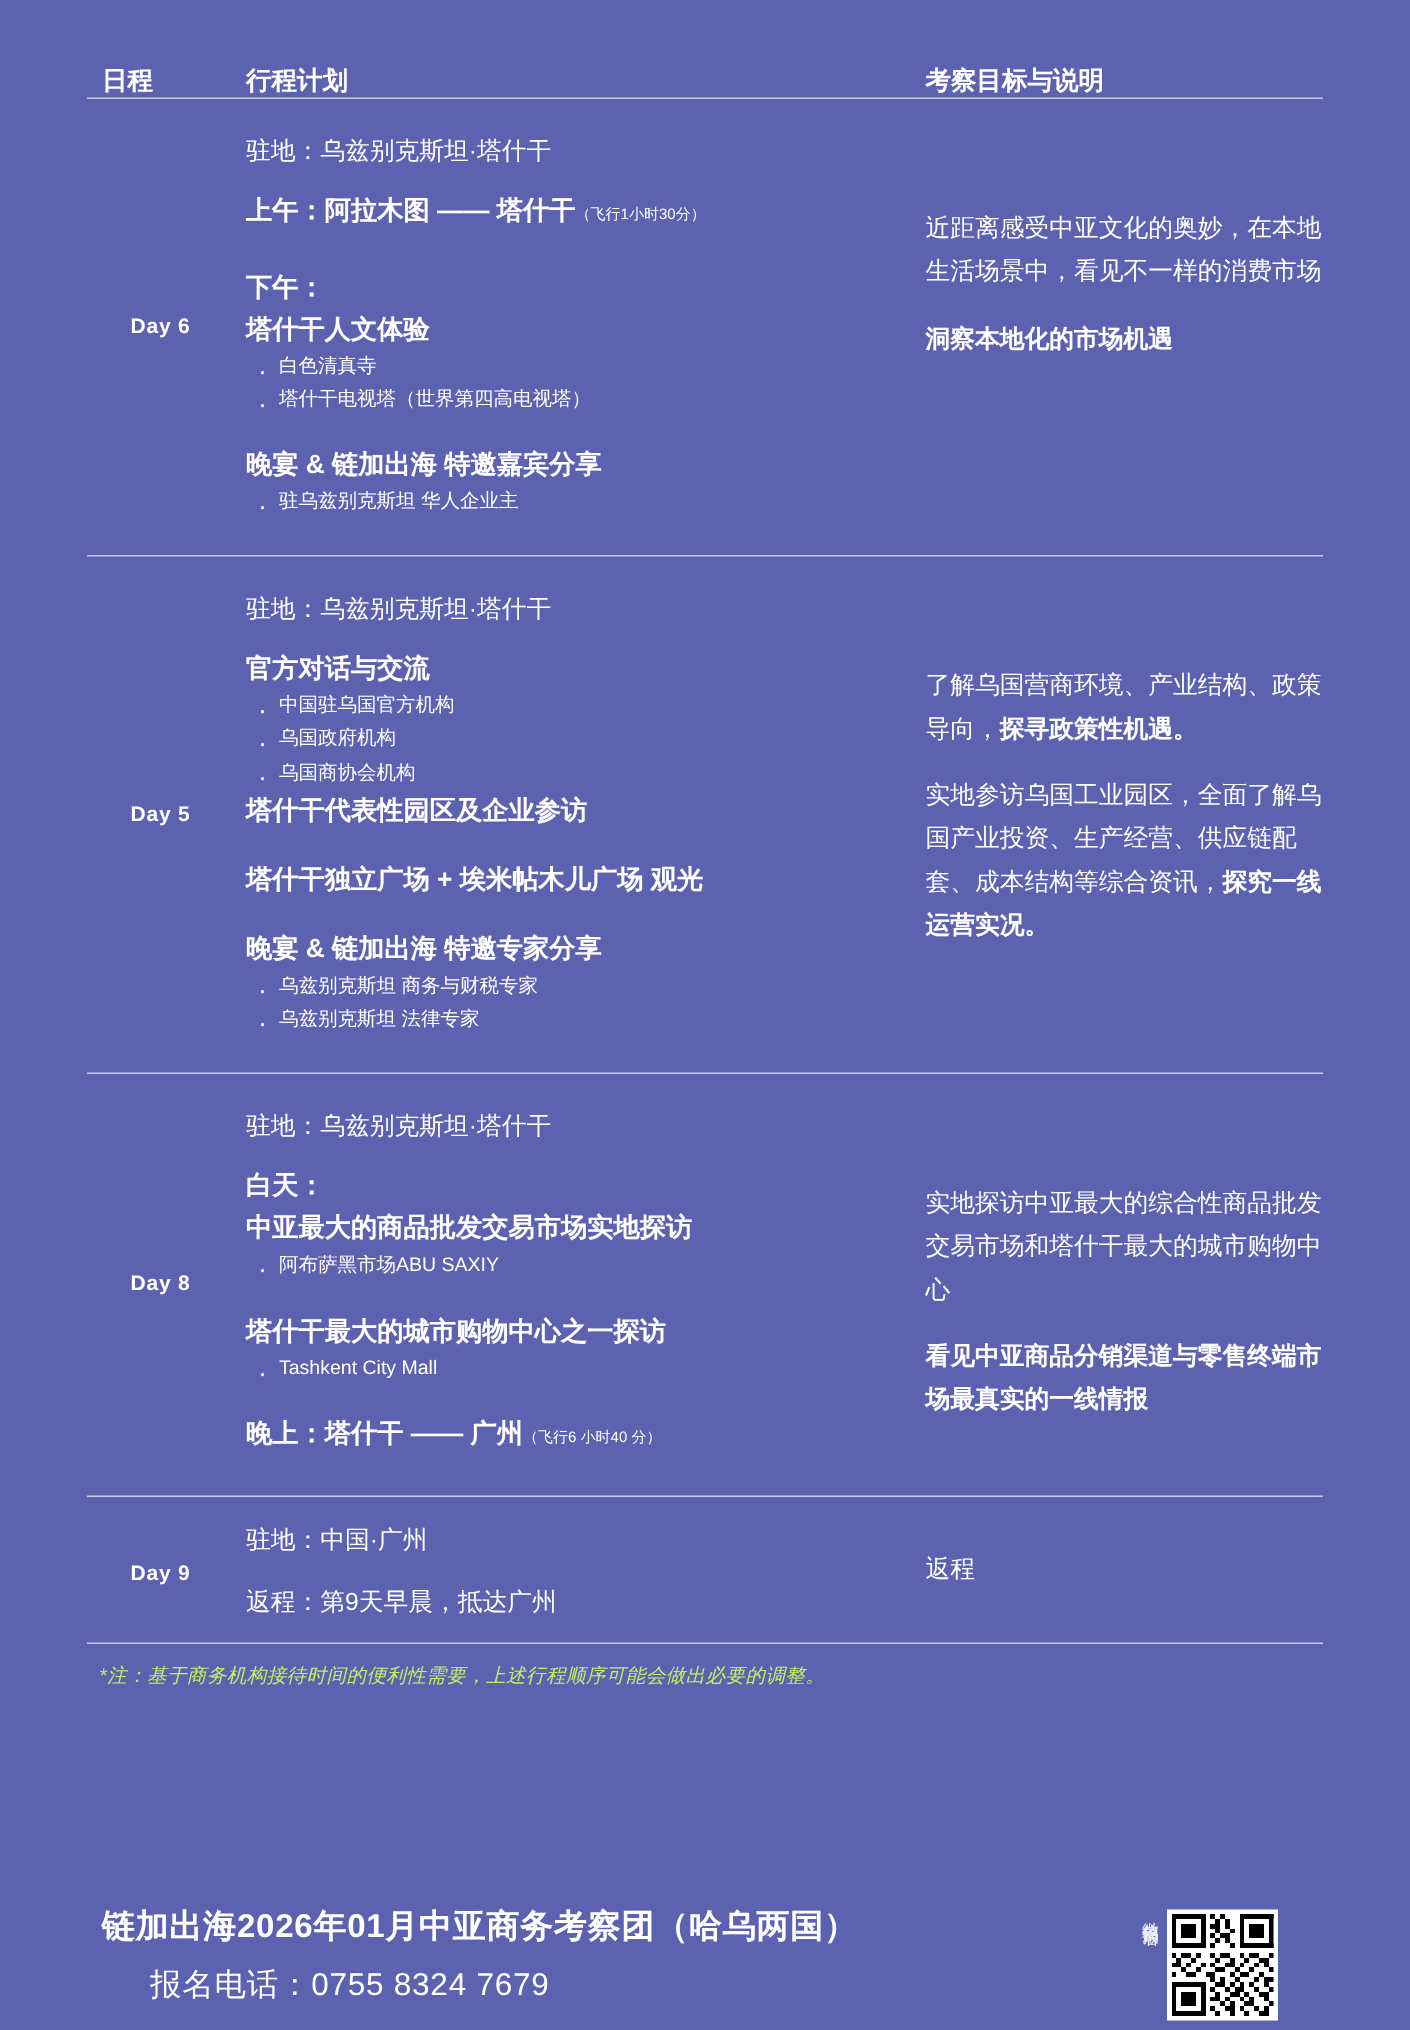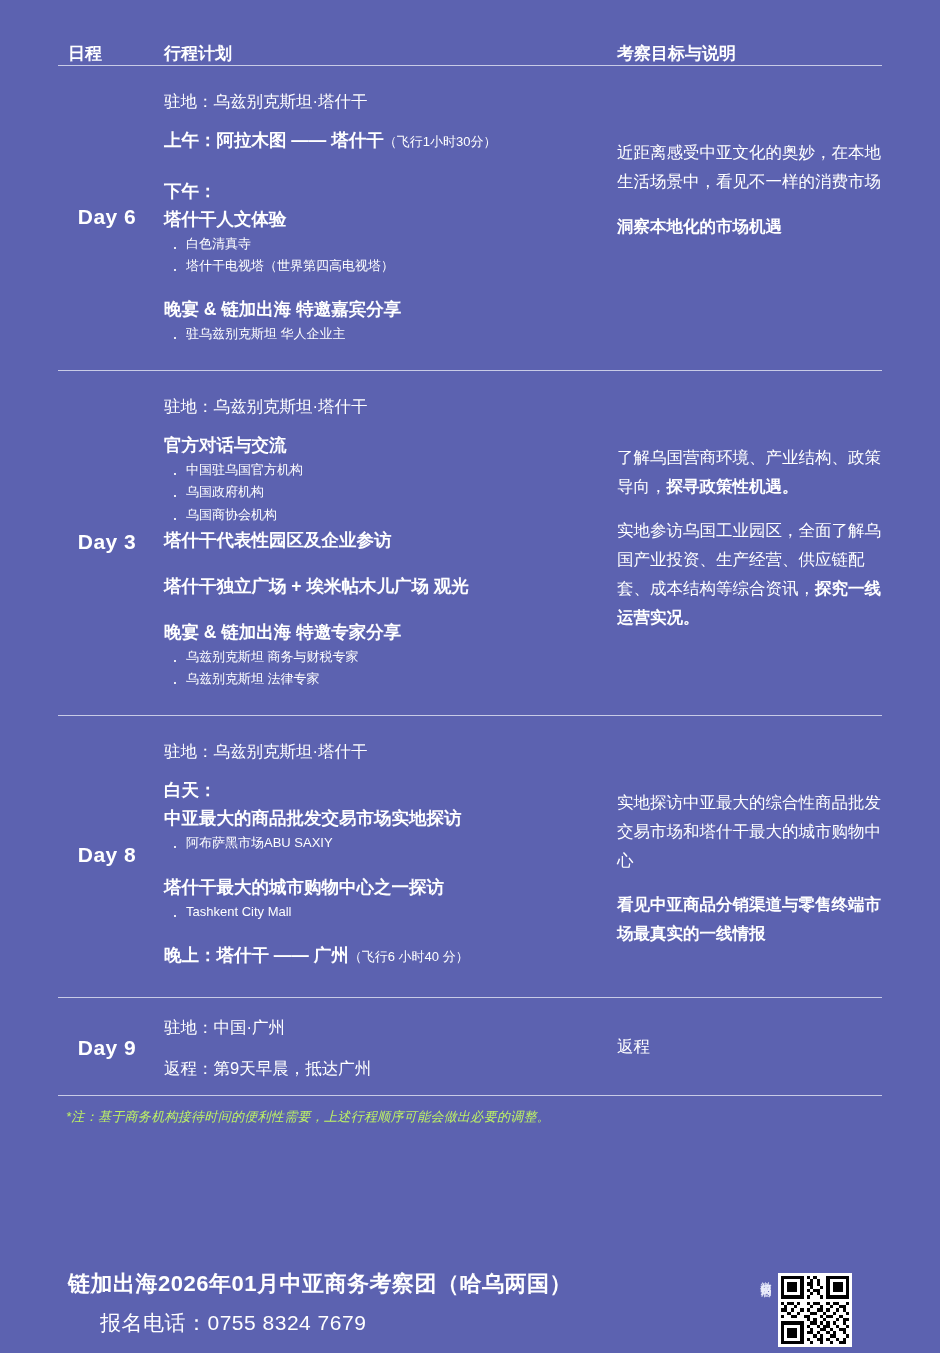--- a/index.html
+++ b/index.html
@@ -43,41 +43,41 @@
     padding: 22px 0 24px 0;
   }
   .row:last-of-type { border-bottom: 1px solid #c8cbe6; }
   .daycell {
     width: 98px;
     flex: none;
     display: flex;
     align-items: center;
     justify-content: center;
     font-weight: bold;
-    font-size: 21px;
+    font-size: 14px;
     letter-spacing: .5px;
   }
   .plancell {
     width: 455px;
     flex: none;
     padding-left: 8px;
     font-size: 17px;
     line-height: 1.6;
   }
   .goalcell {
     flex: 1;
     padding-left: 6px;
     padding-top: 50px;
     font-size: 16.5px;
     line-height: 1.75;
   }
   .stay { font-size: 16.5px; margin-bottom: 12px; }
   .bold { font-weight: bold; }
   .lead { font-weight: bold; font-size: 17.5px; }
-  .small { font-size: 13px; font-weight: normal; text-align: center; }
+  .small { font-size: 10px; font-weight: normal; text-align: center; }
   .blk { margin-bottom: 4px; }
   .gap { height: 18px; }
   ul.bul {
     list-style: none;
     margin: 0;
     padding: 0 0 0 4px;
   }
   ul.bul li {
     position: relative;
     padding-left: 18px;
@@ -185,21 +185,21 @@
         <li>驻乌兹别克斯坦 华人企业主</li>
       </ul>
     </div>
     <div class="goalcell">
       <p class="goal-p">近距离感受中亚文化的奥妙，在本地生活场景中，看见不一样的消费市场</p>
       <p class="goal-p bold">洞察本地化的市场机遇</p>
     </div>
   </div>
 
   <div class="row">
-    <div class="daycell">Day 3</div>
+    <div class="daycell">Day 5</div>
     <div class="plancell">
       <div class="stay">驻地：乌兹别克斯坦·塔什干</div>
       <div class="lead">官方对话与交流</div>
       <ul class="bul">
         <li>中国驻乌国官方机构</li>
         <li>乌国政府机构</li>
         <li>乌国商协会机构</li>
       </ul>
       <div class="lead">塔什干代表性园区及企业参访</div>
       <div class="gap"></div>

